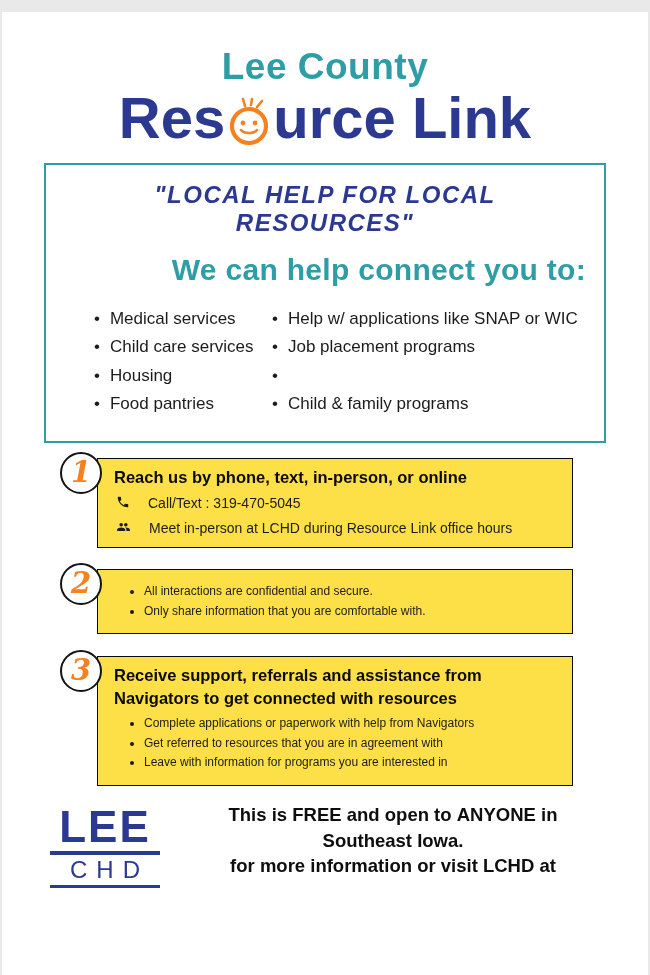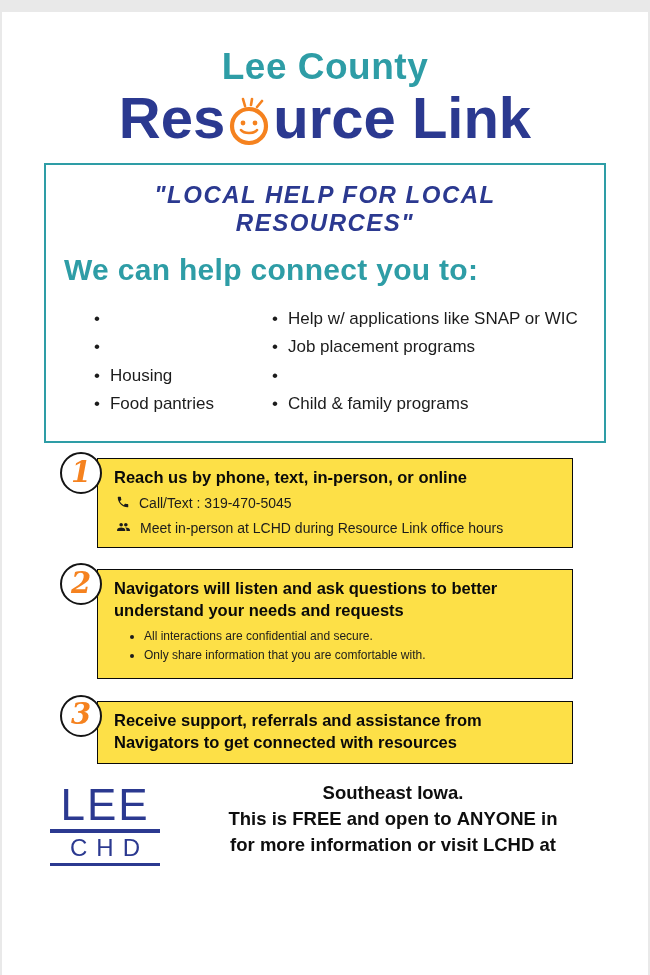--- a/index.html
+++ b/index.html
@@ -12,50 +12,50 @@
 
   
   .header { text-align:center; padding-top:36px; line-height:1; }
   .title-top { color:var(--teal,#2E9DA6); font-size:37px; font-weight:800; letter-spacing:.5px; }
   .title-main { color:var(--navy,#2B3990); font-size:58px; font-weight:800; margin-top:4px; }
   .title-main .smiley { vertical-align:-10px; margin:0 1px; }
 
   
   .intro-box { border:2px solid var(--teal,#2E9DA6); margin:15px 42px 0 42px; padding:16px 18px 20px 18px; background:#fff; }
   .tagline { text-align:center; color:var(--navy,#2B3990); font-size:24px; font-weight:700; font-style:italic; letter-spacing:1.5px; }
-  .intro-heading { text-align:left; color:var(--teal,#2E9DA6); font-size:30px; font-weight:800; margin-top:16px; letter-spacing:.3px; }
+  .intro-heading { text-align:right; color:var(--teal,#2E9DA6); font-size:30px; font-weight:800; margin-top:16px; letter-spacing:.3px; }
   .services { display:flex; margin-top:14px; padding-left:30px; }
   .services ul { list-style:none; }
   .services ul.col-left { width:178px; flex:0 0 auto; }
   .services ul.col-right { flex:1; }
   .services li { font-size:17px; margin:7px 0; display:flex; line-height:1.25; }
   .services li .dot { margin-right:10px; font-size:17px; }
 
   
   .step { position:relative; margin:15px 75px 0 58px; }
   .step2 { margin-top:21px; }
   .step3 { margin-top:22px; }
   .step-box { border:1.5px solid #0a0a0a; margin-left:37px; padding:7px 14px 10px 16px; background:#fde047; }
   .step-num {
     position:absolute; left:0; top:-6px; width:42px; height:42px; border-radius:50%;
     background:#fff; border:2px solid #141414; display:flex; align-items:center; justify-content:center;
     z-index:2; font-family:"DejaVu Serif", serif; font-style:italic; font-weight:700;
     color:var(--orange,#F5821F); font-size:29px; padding-bottom:3px;
   }
   .step-title { font-size:16.5px; font-weight:800; line-height:1.35; color:#0a0a0a; }
-  .step-line { display:flex; align-items:flex-start; gap:9px; margin-top:6px; font-size:14px; line-height:1.32; color:#1c1c1c; padding-left:2px; }
+  .step-line { display:flex; align-items:flex-start; gap:18px; margin-top:6px; font-size:14px; line-height:1.32; color:#1c1c1c; padding-left:2px; }
   .step-line svg { flex:0 0 auto; margin-top:1px; }
   .step-bullets { margin-top:7px; padding-left:30px; }
   .step-bullets li { font-size:12px; margin:4px 0; line-height:1.3; }
   a.site-link { color:#1c1c1c; text-decoration:underline; }
 
   
   .footer { display:flex; align-items:flex-start; margin:16px 28px 0 42px; }
   .logo { width:122px; flex:0 0 auto; text-align:center; color:var(--navy,#2B3990); padding-top:4px; }
-  .logo-lee { font-size:44px; font-weight:400; letter-spacing:2px; line-height:.95; }
+  .logo-lee { font-size:44px; font-weight:700; letter-spacing:2px; line-height:.95; }
   .logo-chd { font-size:24px; font-weight:400; letter-spacing:9px; padding-left:9px; border-top:4px solid var(--navy,#2B3990); border-bottom:3px solid var(--navy,#2B3990); margin:3px 6px; line-height:1.25; }
   .cta { flex:1; text-align:center; font-size:18.5px; font-weight:700; line-height:1.4; color:#0e0e0e; padding:0 4px; }
   .cta .xb { font-weight:800; }
   .phone-highlight { background:var(--orange,#F5821F); padding:0 5px; }
 
   .icon-fill { fill:#1c1c1c; }
 </style>
 </head>
 <body>
 
@@ -72,23 +72,25 @@
       </svg><span>urce Link</span></div>
   </div>
 
   <div class="intro-box">
     <div class="tagline">"LOCAL HELP FOR LOCAL RESOURCES"</div>
     <div class="intro-heading">We can help connect you to:</div>
     <div class="services">
       <ul class="col-left">
         <li>
             <span class="dot">•</span>
+            <span>Medical services</span>
           </li>
         <li>
             <span class="dot">•</span>
+            <span>Child care services</span>
           </li>
         <li>
             <span class="dot">•</span>
             <span>Housing</span>
           </li>
         <li>
             <span class="dot">•</span>
             <span>Food pantries</span>
           </li>
       </ul>
@@ -127,42 +129,46 @@
             <path class="icon-fill" d="M16 11c1.7 0 3-1.3 3-3s-1.3-3-3-3-3 1.3-3 3 1.3 3 3 3zm-8 0c1.7 0 3-1.3 3-3S9.7 5 8 5 5 6.3 5 8s1.3 3 3 3zm0 2c-2.3 0-7 1.2-7 3.5V19h14v-2.5C15 14.2 10.3 13 8 13zm8 0c-.3 0-.6 0-1 .1 1.2.8 2 1.9 2 3.4V19h6v-2.5c0-2.3-4.7-3.5-7-3.5z"></path>
           </svg>
         <span>Meet in-person at LCHD during Resource Link office hours</span>
       </div>
     </div>
   </div>
 
   <div class="step step2">
     <div class="step-num">2</div>
     <div class="step-box">
-      <div class="step-title">Navigators will listen and ask questions to better understand your needs and requests</div>
       <ul class="step-bullets">
         <li>All interactions are confidential and secure.</li>
         <li>Only share information that you are comfortable with.</li>
       </ul>
     </div>
   </div>
 
   <div class="step step3">
     <div class="step-num">3</div>
     <div class="step-box">
       <div class="step-title">Receive support, referrals and assistance from Navigators to get connected with resources</div>
+      <ul class="step-bullets">
+        <li>Complete applications or paperwork with help from Navigators</li>
+        <li>Get referred to resources that you are in agreement with</li>
+        <li>Leave with information for programs you are interested in</li>
+      </ul>
     </div>
   </div>
 
   <div class="footer">
     <div class="logo">
       <div class="logo-lee">LEE</div>
       <div class="logo-chd">CHD</div>
 
     </div>
     <div class="cta">
+      <div><span>This is </span><span class="xb">FREE</span><span> and open to </span><span class="xb">ANYONE</span><span>  in</span></div>
       <div>Southeast Iowa.</div>
-      <div><span>This is </span><span class="xb">FREE</span><span> and open to </span><span class="xb">ANYONE</span><span>  in</span></div>
       <div>for more information or visit LCHD at</div>
 
     </div>
   </div>
 
 </div>
 
 </body></html>

